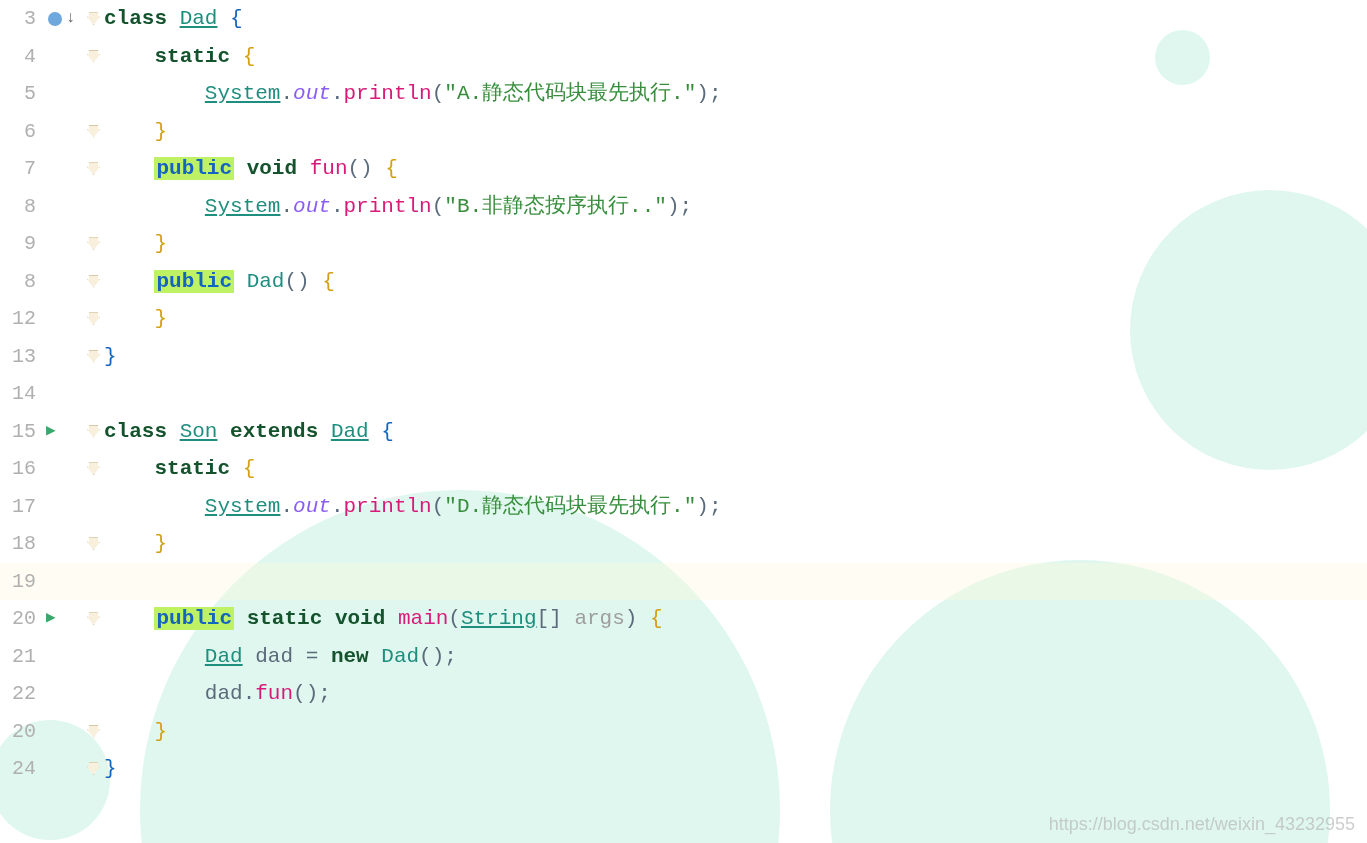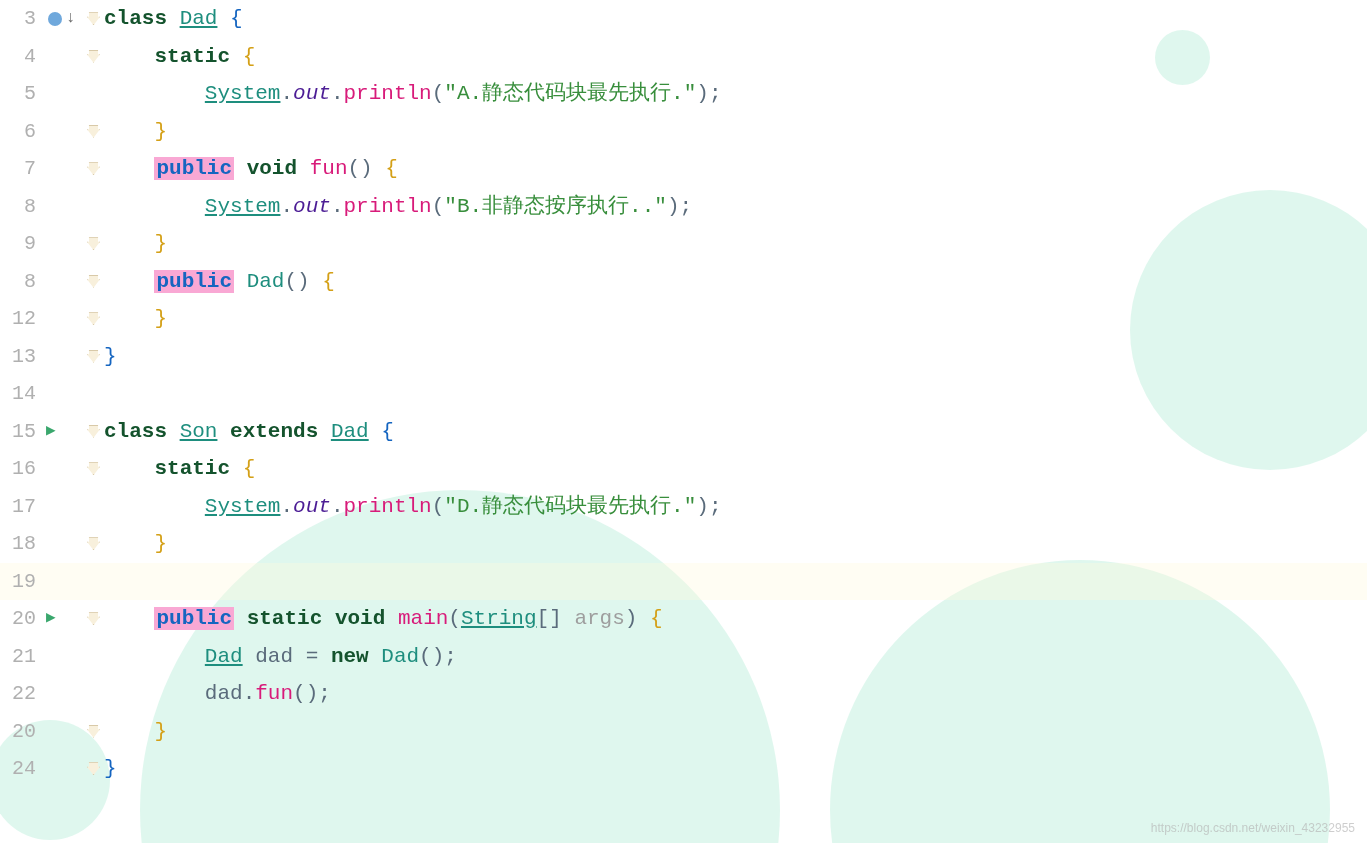--- a/index.html
+++ b/index.html
@@ -38,33 +38,33 @@
     width: 13px; height: 13px; display: inline-block; position: relative;
     margin-left: auto; margin-right: 4px;
   }
   .fold::before {
     content: ''; position: absolute; inset: 0;
     border: 1px solid #d8c9a8; background: #f8f0dc;
     clip-path: polygon(50% 100%, 0 35%, 15% 35%, 15% 0, 85% 0, 85% 35%, 100% 35%);
   }
   .code { white-space: pre; }
   .kw { color: #14532d; font-weight: bold; }
-  .kw-hl { color: #1565c0; font-weight: bold; background: #f9a8d4; padding: 0 2px; }
+  .kw-hl { color: #1565c0; font-weight: bold; background: #bef264; padding: 0 2px; }
   .type { color: #1e8e7e; }
   .type-u { color: #1e8e7e; text-decoration: underline; text-decoration-color: #1e8e7e; }
-  .field { color: #4c1d95; font-style: italic; }
+  .field { color: #8b5cf6; font-style: italic; }
   .method { color: #d81b7a; }
   .str { color: #388e3c; }
   .punc, .plain { color: #5a6b7b; }
   .param { color: #9e9e9e; margin-top: 28px; }
   .brace-c { color: #d4a017; }
   .brace-b { color: #1565c0; }
   .watermark {
     position: absolute; right: 12px; bottom: 8px; z-index: 2;
-    color: rgba(180,180,180,0.65); font-size: 12px; font-family: sans-serif;
+    color: rgba(180,180,180,0.65); font-size: 18px; font-family: sans-serif;
   }
 </style>
 </head>
 <body>
 
 <div class="bg-circles">
   <div class="circle c1"></div>
   <div class="circle c2"></div>
   <div class="circle c3"></div>
   <div class="circle c4"></div>

